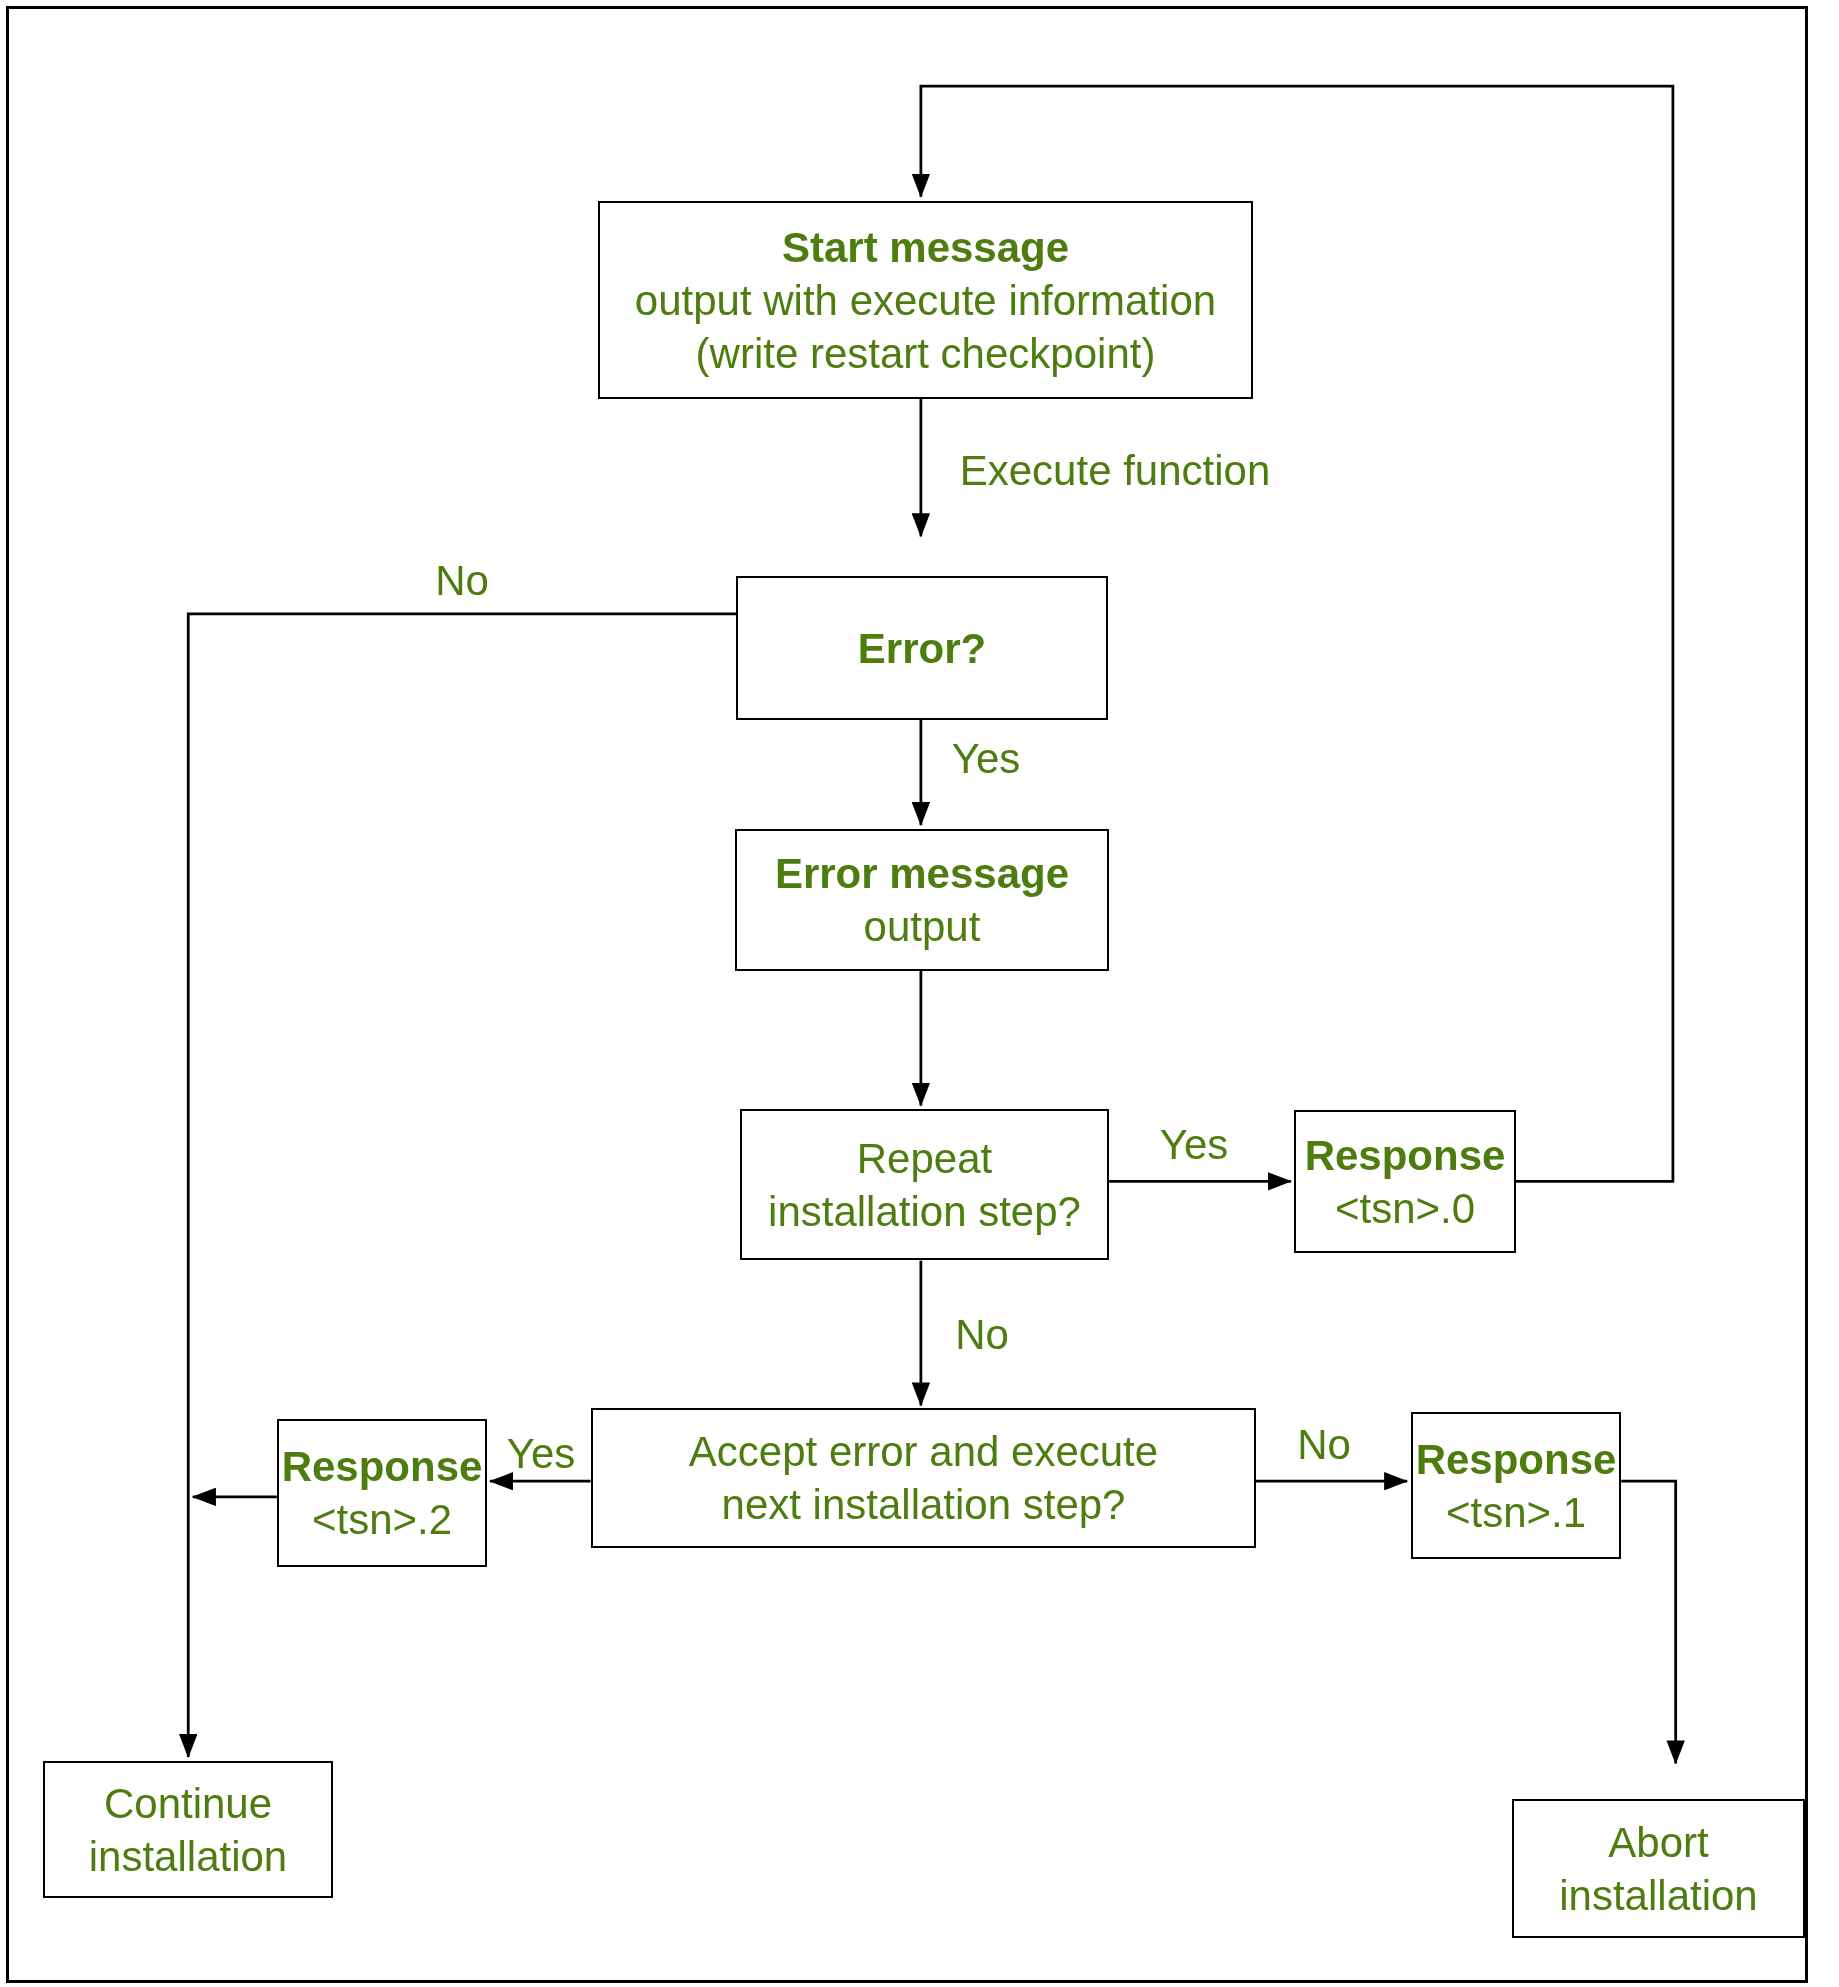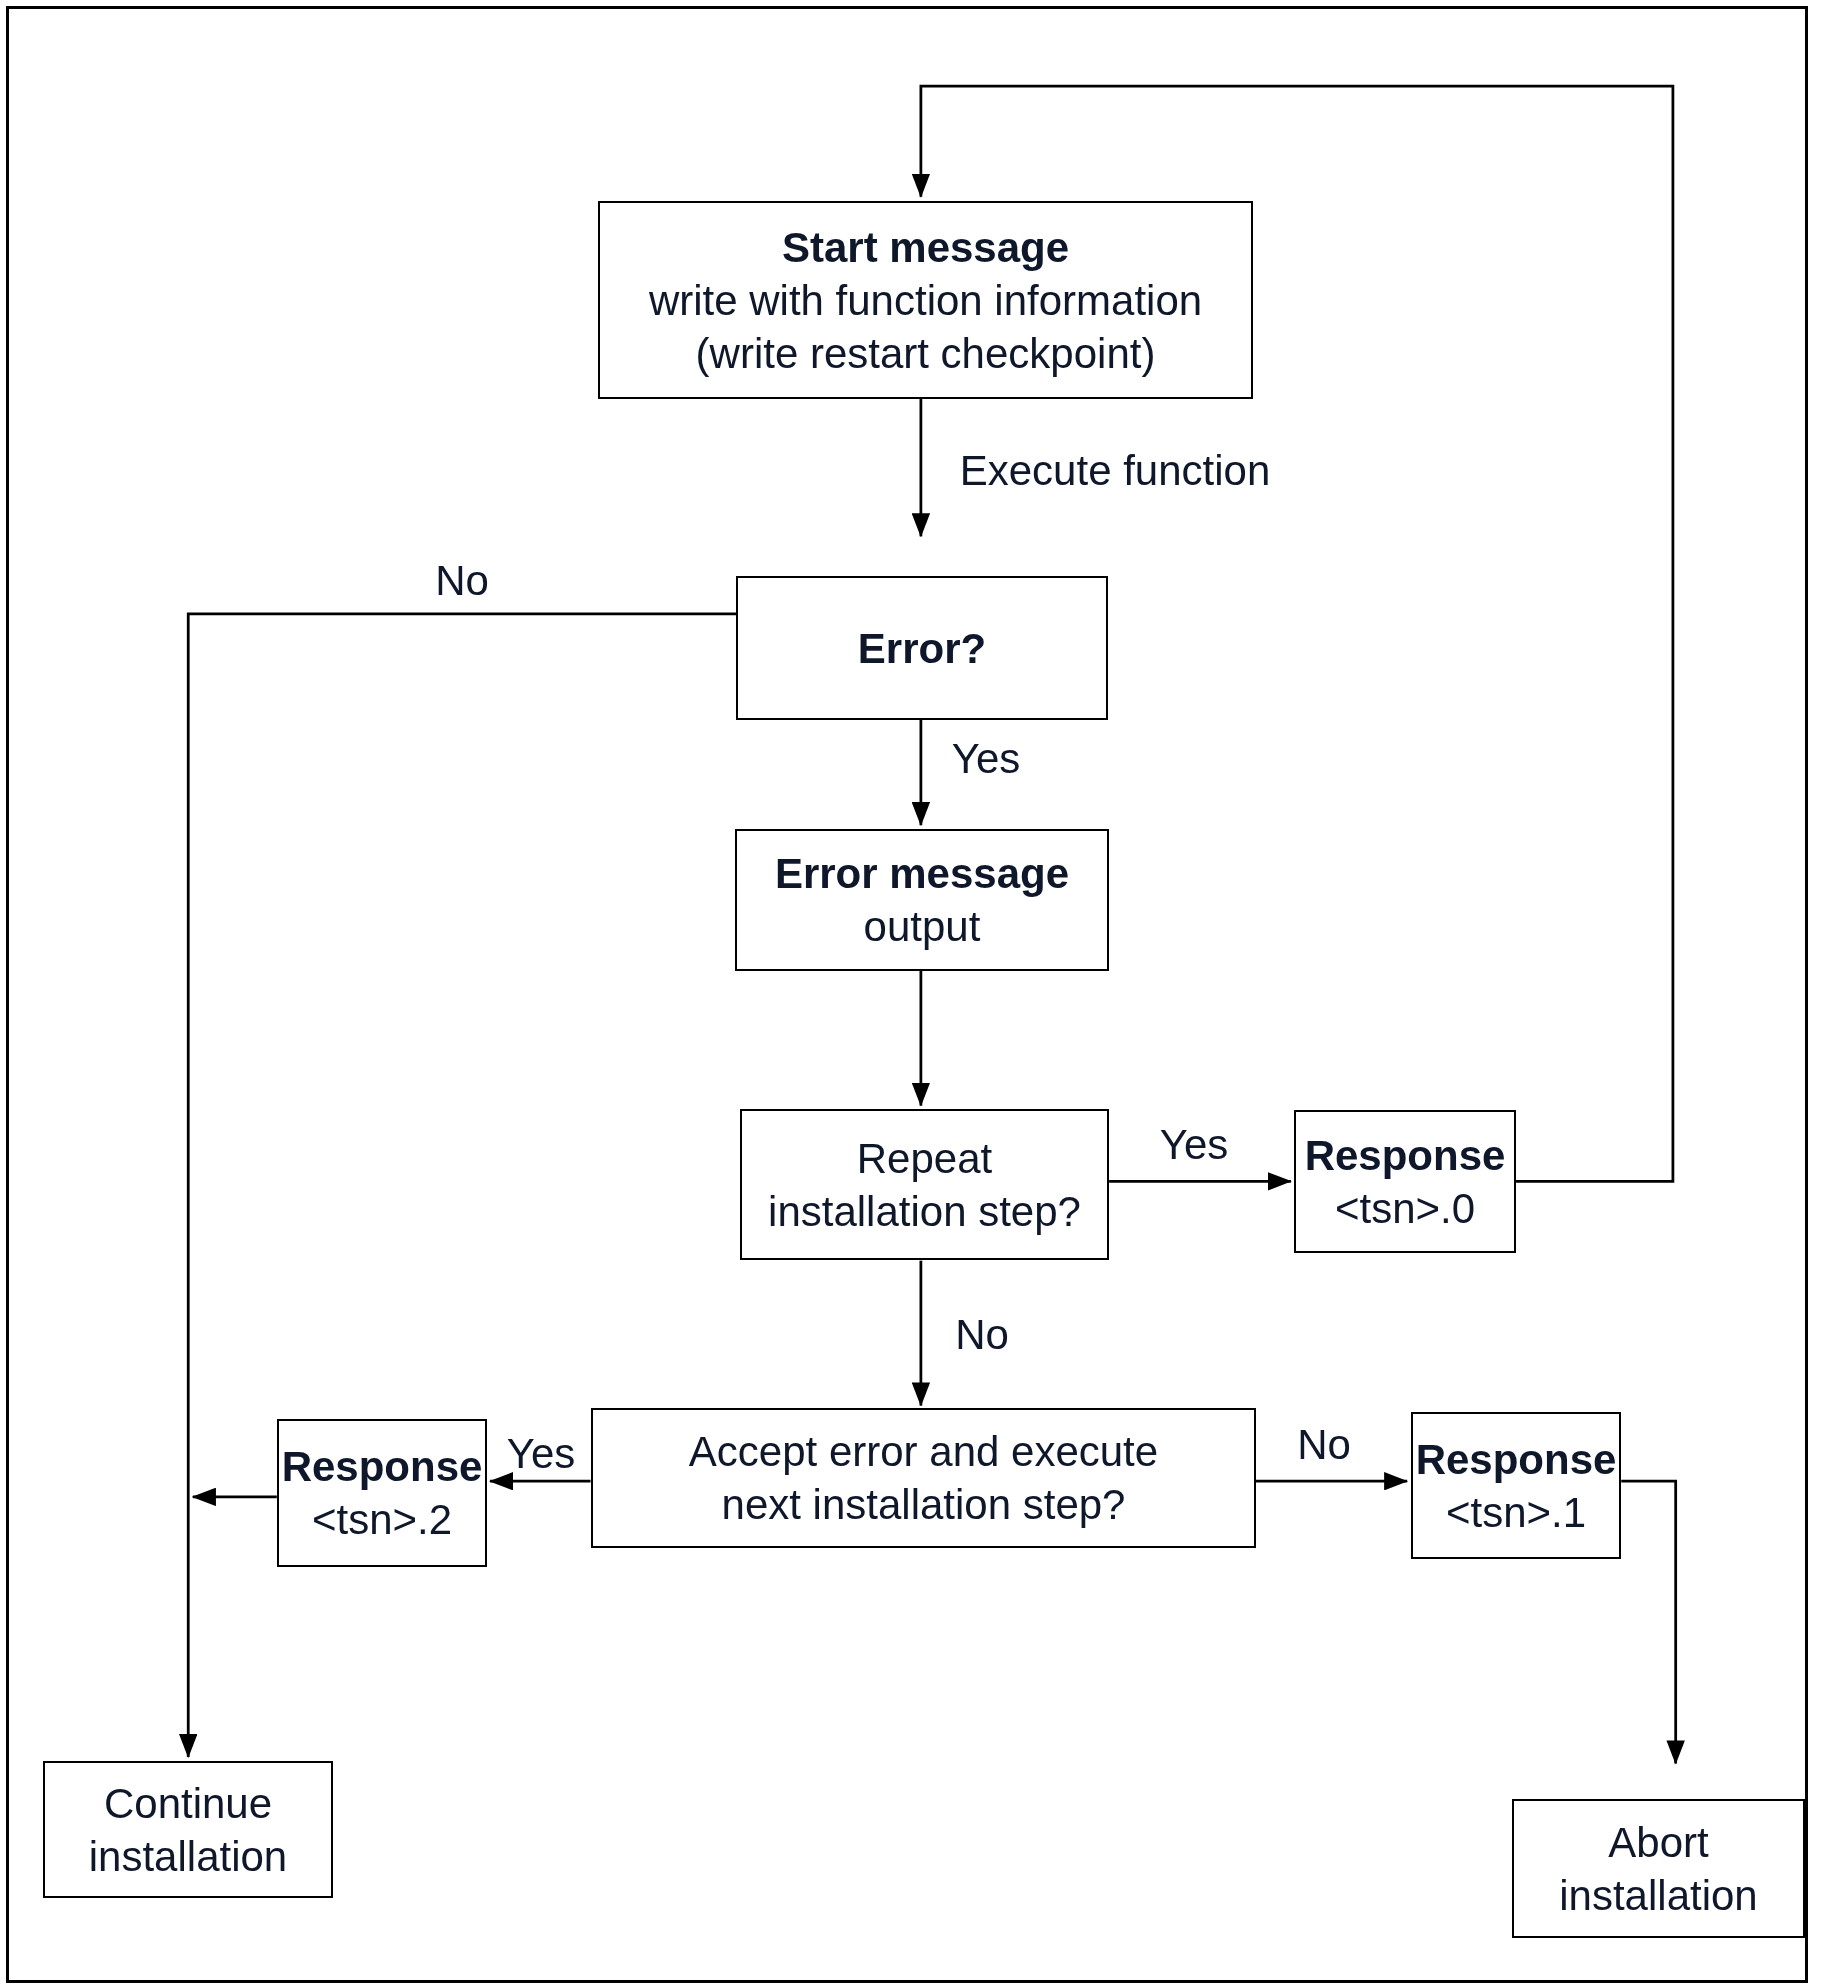--- a/index.html
+++ b/index.html
@@ -6,21 +6,21 @@
     margin: 0;
     padding: 0;
     background: #ffffff;
   }
   .canvas {
     position: relative;
     width: 1813px;
     height: 1988px;
     background: #ffffff;
     font-family: "Liberation Sans", "DejaVu Sans", sans-serif;
-    color: #0f172a;
+    color: #4d7c0f;
     overflow: hidden;
   }
   .frame {
     position: absolute;
     left: 5.5px; top: 5.5px; right: 5.5px; bottom: 5.5px;
     border: 3.7px solid #000000;
   }
   svg.wires {
     position: absolute;
     left: 0; top: 0;
@@ -77,21 +77,21 @@
     <path d="M 1202 1280 L 1399 1280" marker-end="url(#arrow)"></path>
     <path d="M 998 1366 L 998 1523" marker-end="url(#arrow)"></path>
     <path d="M 640 1605 L 531 1605" marker-end="url(#arrow)"></path>
     <path d="M 300 1622 L 209 1622" marker-end="url(#arrow)"></path>
     <path d="M 1360 1605 L 1525 1605" marker-end="url(#arrow)"></path>
     <path d="M 1757 1605 L 1816 1605 L 1816 1911" marker-end="url(#arrow)"></path>
   </svg>
 
   <div class="node" style="left:598px; top:201px; width:655px; height:198px;">
     <div class="ln b">Start message</div>
-    <div class="ln">write with function information</div>
+    <div class="ln">output with execute information</div>
     <div class="ln">(write restart checkpoint)</div>
   </div>
 
   <div class="node" style="left:736px; top:540px; width:372px; height:144px;margin-top:36px;">
     <div class="ln b">Error?</div>
   </div>
 
   <div class="node" style="left:735px; top:829px; width:374px; height:142px;">
     <div class="ln b">Error message</div>
     <div class="ln">output</div>

